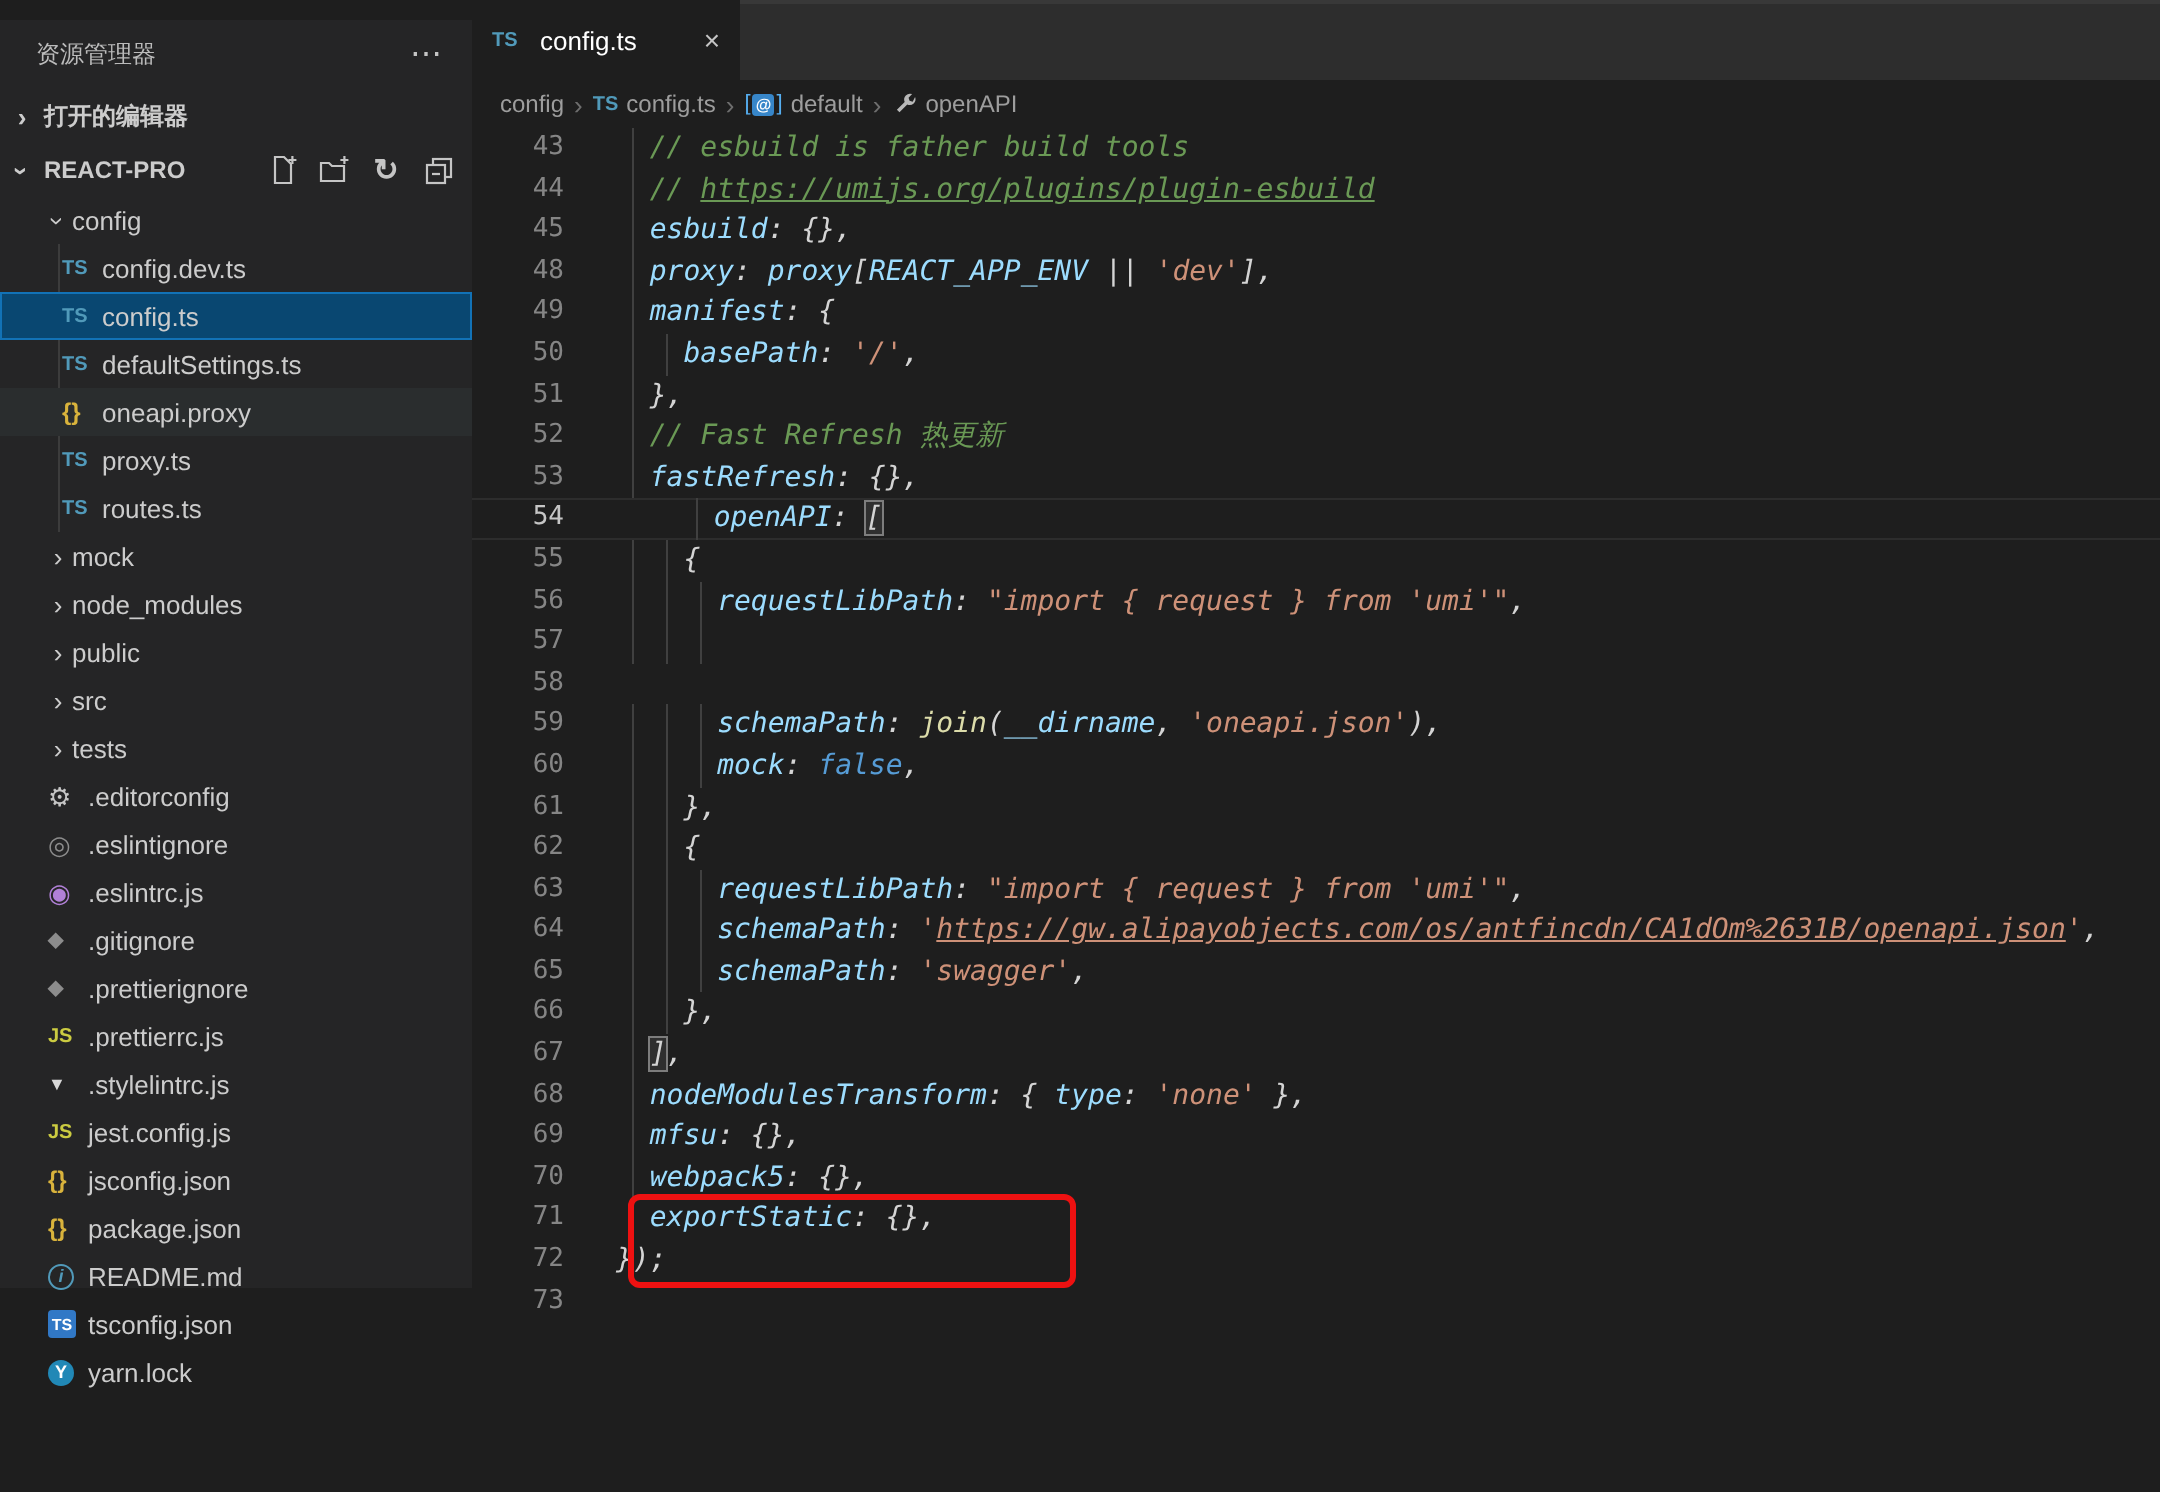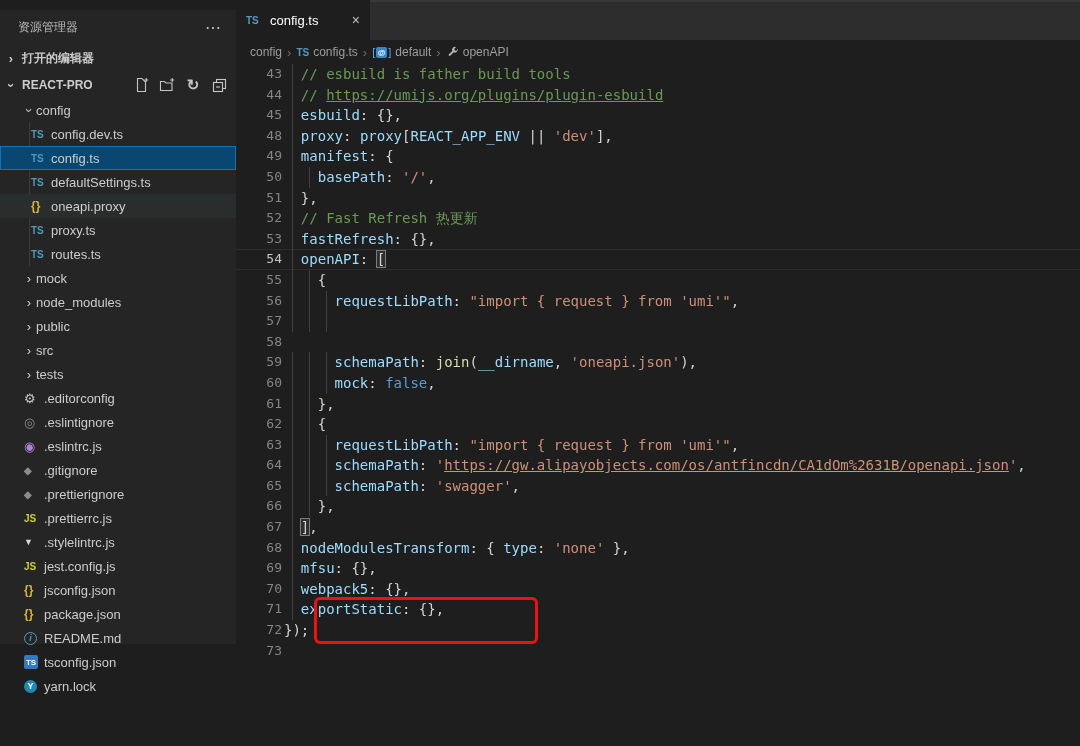--- a/index.html
+++ b/index.html
@@ -66,24 +66,24 @@
   .bc-sep { color:#6e6e6e; font-size:13px; }
   .bc-ts { color:#519aba; font-weight:bold; font-size:10px; }
   .sym-default { color:#56aef0; font-size:11px; display:flex; align-items:center; }
   .sym-default b { display:inline-flex; width:11px; height:11px; background:#3786c9; color:#fff;
     font-size:8px; border-radius:2px; align-items:center; justify-content:center; margin:0 1px; }
 
   
   .code-pane { position:absolute; left:236px; top:64px; width:844px; height:682px;
     background:#1e1e1e; font-family:"DejaVu Sans Mono", monospace; font-size:14px; }
   .line { position:relative; display:flex; height:20.6px; line-height:20.6px; white-space:pre; }
-  .line.cur { box-shadow:inset 0 1px 0 rgba(255,255,255,.07), inset 0 -1px 0 rgba(255,255,255,.07); }
+  .line.cur { box-shadow:inset 0 1px 0 rgba(255,255,255,.07), inset 0 -1px 0 rgba(255,255,255,.07);gap:32px; }
   .gutter { flex:none; width:46px; text-align:right; color:#858585; font-size:13px; }
   .line.cur .gutter { color:#c6c6c6; }
-  .code { position:relative; margin-left:2px; }
+  .code { position:relative; margin-left:26px;font-style:italic; }
   .ig { position:absolute; top:0; bottom:0; width:1px; background:#404040; }
   .tok-c { color:#6a9955; } .tok-cl { color:#6a9955; text-decoration:underline; }
   .tok-p { color:#9cdcfe; } .tok-x { color:#d4d4d4; }
   .tok-s { color:#ce9178; } .tok-sl { color:#ce9178; text-decoration:underline; }
   .tok-k { color:#569cd6; } .tok-v { color:#9cdcfe; } .tok-f { color:#dcdcaa; }
   .bm { color:#d4d4d4; outline:1px solid #7d7d7d; background:rgba(130,130,130,.18); }
   .annotation { position:absolute; left:78px; width:224px; border:3px solid #ee1111;
     border-radius:6px; pointer-events:none; z-index:5; }
   svg { display:block; }
 </style>

